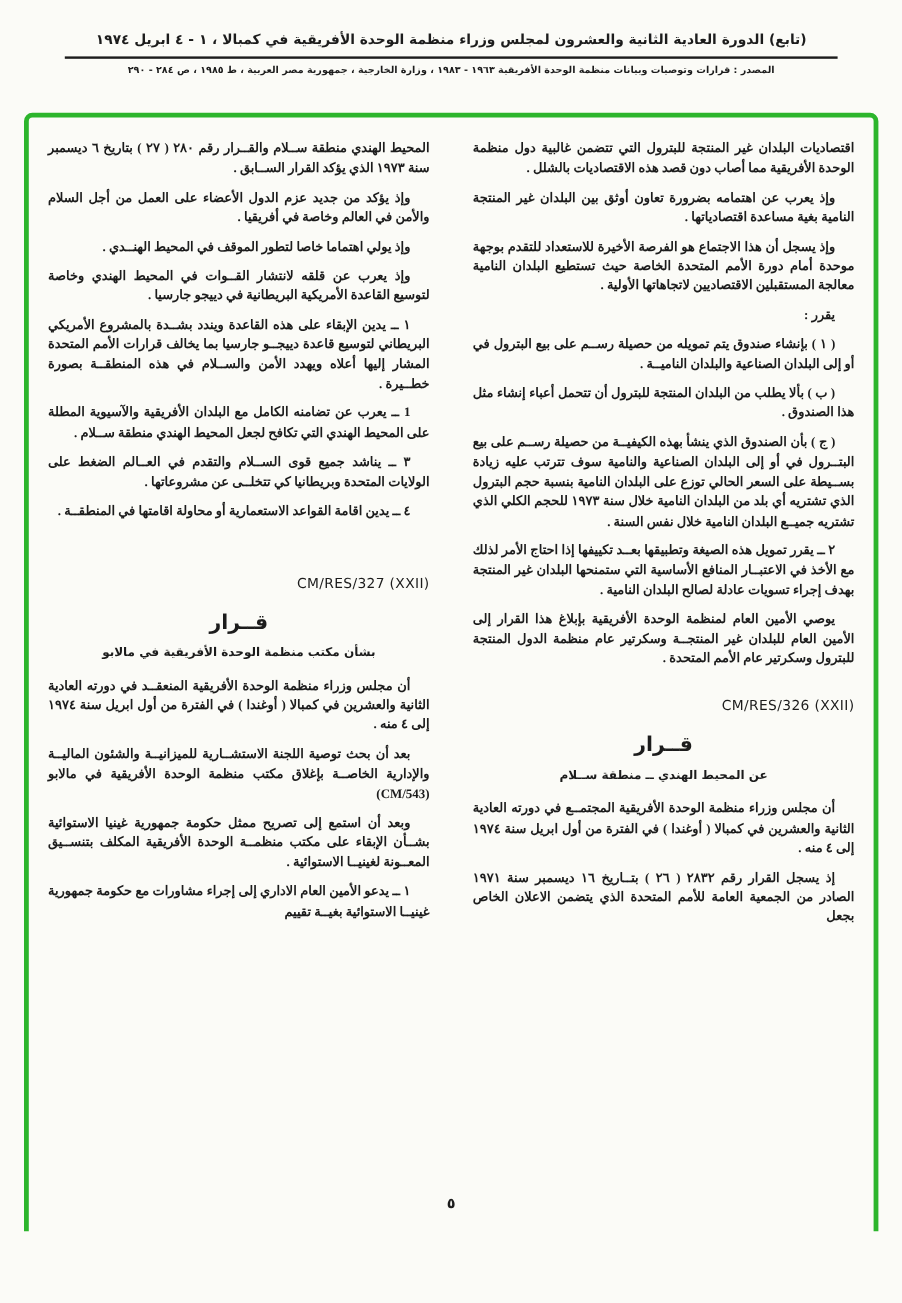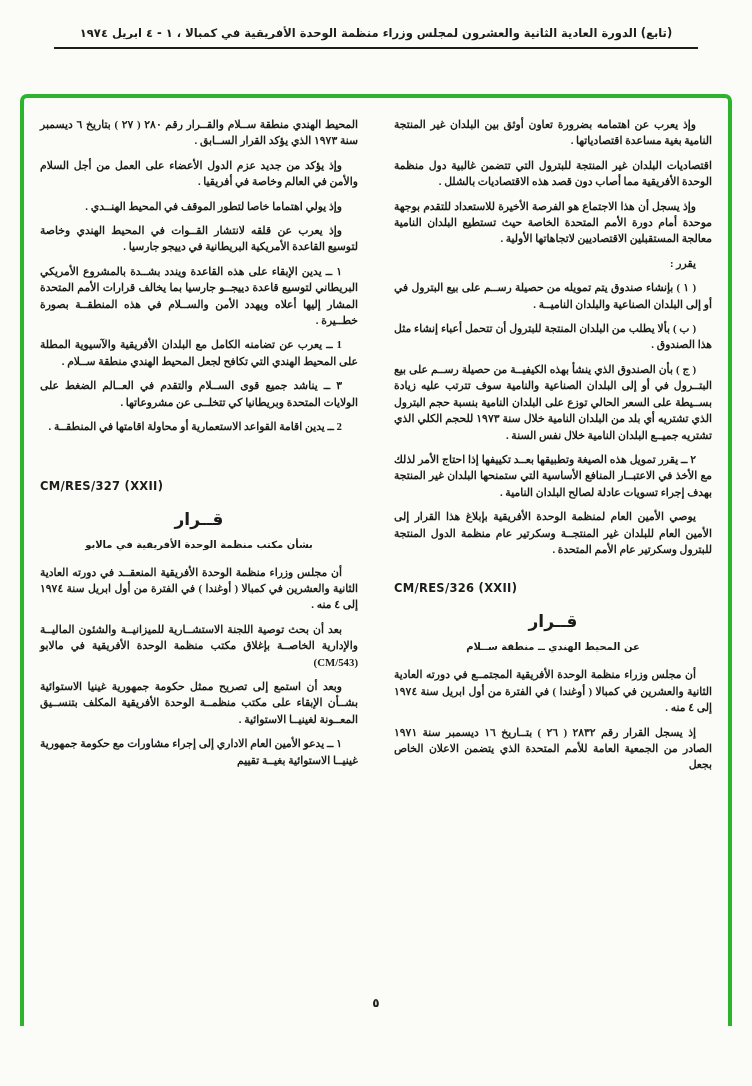--- a/index.html
+++ b/index.html
@@ -22,48 +22,49 @@
     background:transparent;
   }
   .columns{display:flex;gap:36px;direction:rtl;height:100%;}
   .col{flex:1;min-width:0;}
   .para{
     font-size:10.8px;line-height:1.52;text-align:justify;
     margin:0 0 8px 0;font-weight:700;text-indent:16px;direction:rtl;font-family:Liberation Serif, serif;
   }
   .no-indent{text-indent:0;}
   .res-code{
-    direction:ltr;text-align:left;font-weight:700;font-size:11.5px;
+    direction:ltr;text-align:right;font-weight:400;font-size:11.5px;
     margin:6px 0 16px 0;letter-spacing:.3px;
   }
   .gap-top{margin-top:24px;}
   .gap-top-lg{margin-top:44px;}
   .res-title{text-align:center;font-weight:700;font-size:17px;margin:0 0 10px 0;direction:rtl;}
   .res-subtitle{text-align:center;font-weight:700;font-size:10px;margin:0 0 14px 0;direction:rtl;}
   .page-number{
     position:absolute;bottom:16px;left:0;right:0;text-align:center;
     font-weight:700;font-size:12px;
   }
 </style>
 </head>
 <body>
 
 <div class="page">
 
   <header class="doc-header">
     <div class="doc-title">(تابع) الدورة العادية الثانية والعشرون لمجلس وزراء منظمة الوحدة الأفريقية في كمبالا ، ١ - ٤ ابريل ١٩٧٤</div>
     <div class="header-rule"></div>
+    <div class="source-line">المصدر : قرارات وتوصيات وبيانات منظمة الوحدة الأفريقية ١٩٦٣ - ١٩٨٣ ، وزارة الخارجية ، جمهورية مصر العربية ، ط ١٩٨٥ ، ص ٢٨٤ - ٢٩٠</div>
   </header>
 
   <div class="green-box">
     <div class="columns">
 
       <div class="col">
+        <p class="para no-indent">اقتصاديات البلدان غير المنتجة للبترول التي تتضمن غالبية دول منظمة الوحدة الأفريقية مما أصاب دون قصد هذه الاقتصاديات بالشلل .</p>
         <p class="para">وإذ يعرب عن اهتمامه بضرورة تعاون أوثق بين البلدان غير المنتجة النامية بغية مساعدة اقتصادياتها .</p>
-        <p class="para no-indent">اقتصاديات البلدان غير المنتجة للبترول التي تتضمن غالبية دول منظمة الوحدة الأفريقية مما أصاب دون قصد هذه الاقتصاديات بالشلل .</p>
         <p class="para">وإذ يسجل أن هذا الاجتماع هو الفرصة الأخيرة للاستعداد للتقدم بوجهة موحدة أمام دورة الأمم المتحدة الخاصة حيث تستطيع البلدان النامية معالجة المستقبلين الاقتصاديين لاتجاهاتها الأولية .</p>
         <p class="para">يقرر :</p>
         <p class="para">( ١ ) بإنشاء صندوق يتم تمويله من حصيلة رســم على بيع البترول في أو إلى البلدان الصناعية والبلدان الناميــة .</p>
         <p class="para">( ب ) بألا يطلب من البلدان المنتجة للبترول أن تتحمل أعباء إنشاء مثل هذا الصندوق .</p>
         <p class="para">( ج ) بأن الصندوق الذي ينشأ بهذه الكيفيــة من حصيلة رســم على بيع البتــرول في أو إلى البلدان الصناعية والنامية سوف تترتب عليه زيادة بســيطة على السعر الحالي توزع على البلدان النامية بنسبة حجم البترول الذي تشتريه أي بلد من البلدان النامية خلال سنة ١٩٧٣ للحجم الكلي الذي تشتريه جميــع البلدان النامية خلال نفس السنة .</p>
         <p class="para">٢ ــ يقرر تمويل هذه الصيغة وتطبيقها بعــد تكييفها إذا احتاج الأمر لذلك مع الأخذ في الاعتبــار المنافع الأساسية التي ستمنحها البلدان غير المنتجة بهدف إجراء تسويات عادلة لصالح البلدان النامية .</p>
         <p class="para">يوصي الأمين العام لمنظمة الوحدة الأفريقية بإبلاغ هذا القرار إلى الأمين العام للبلدان غير المنتجــة وسكرتير عام منظمة الدول المنتجة للبترول وسكرتير عام الأمم المتحدة .</p>
         <div class="res-code gap-top">CM/RES/326 (XXII)</div>
         <div class="res-title">قــرار</div>
         <div class="res-subtitle">عن المحيط الهندي ــ منطقة ســلام</div>
@@ -72,21 +73,21 @@
       </div>
 
       <div class="col">
         <p class="para no-indent">المحيط الهندي منطقة ســلام والقــرار رقم ٢٨٠ ( ٢٧ ) بتاريخ ٦ ديسمبر سنة ١٩٧٣ الذي يؤكد القرار الســابق .</p>
         <p class="para">وإذ يؤكد من جديد عزم الدول الأعضاء على العمل من أجل السلام والأمن في العالم وخاصة في أفريقيا .</p>
         <p class="para">وإذ يولي اهتماما خاصا لتطور الموقف في المحيط الهنــدي .</p>
         <p class="para">وإذ يعرب عن قلقه لانتشار القــوات في المحيط الهندي وخاصة لتوسيع القاعدة الأمريكية البريطانية في دييجو جارسيا .</p>
         <p class="para">١ ــ يدين الإبقاء على هذه القاعدة ويندد بشــدة بالمشروع الأمريكي البريطاني لتوسيع قاعدة دييجــو جارسيا بما يخالف قرارات الأمم المتحدة المشار إليها أعلاه ويهدد الأمن والســلام في هذه المنطقــة بصورة خطــيرة .</p>
         <p class="para">1 ــ يعرب عن تضامنه الكامل مع البلدان الأفريقية والآسيوية المطلة على المحيط الهندي التي تكافح لجعل المحيط الهندي منطقة ســلام .</p>
         <p class="para">٣ ــ يناشد جميع قوى الســلام والتقدم في العــالم الضغط على الولايات المتحدة وبريطانيا كي تتخلــى عن مشروعاتها .</p>
-        <p class="para">2 ــ يدين اقامة القواعد الاستعمارية أو محاولة اقامتها في المنطقــة .</p>
+        <p class="para">٤ ــ يدين اقامة القواعد الاستعمارية أو محاولة اقامتها في المنطقــة .</p>
         <div class="res-code gap-top-lg">CM/RES/327 (XXII)</div>
         <div class="res-title">قــرار</div>
         <div class="res-subtitle">بشأن مكتب منظمة الوحدة الأفريقية في مالابو</div>
         <p class="para">أن مجلس وزراء منظمة الوحدة الأفريقية المنعقــد في دورته العادية الثانية والعشرين في كمبالا ( أوغندا ) في الفترة من أول ابريل سنة ١٩٧٤ إلى ٤ منه .</p>
         <p class="para">بعد أن بحث توصية اللجنة الاستشــارية للميزانيــة والشئون الماليــة والإدارية الخاصــة بإغلاق مكتب منظمة الوحدة الأفريقية في مالابو (CM/543)</p>
         <p class="para">وبعد أن استمع إلى تصريح ممثل حكومة جمهورية غينيا الاستوائية بشــأن الإبقاء على مكتب منظمــة الوحدة الأفريقية المكلف بتنســيق المعــونة لغينيــا الاستوائية .</p>
         <p class="para">١ ــ يدعو الأمين العام الاداري إلى إجراء مشاورات مع حكومة جمهورية غينيــا الاستوائية بغيــة تقييم</p>
       </div>
 
     </div>

